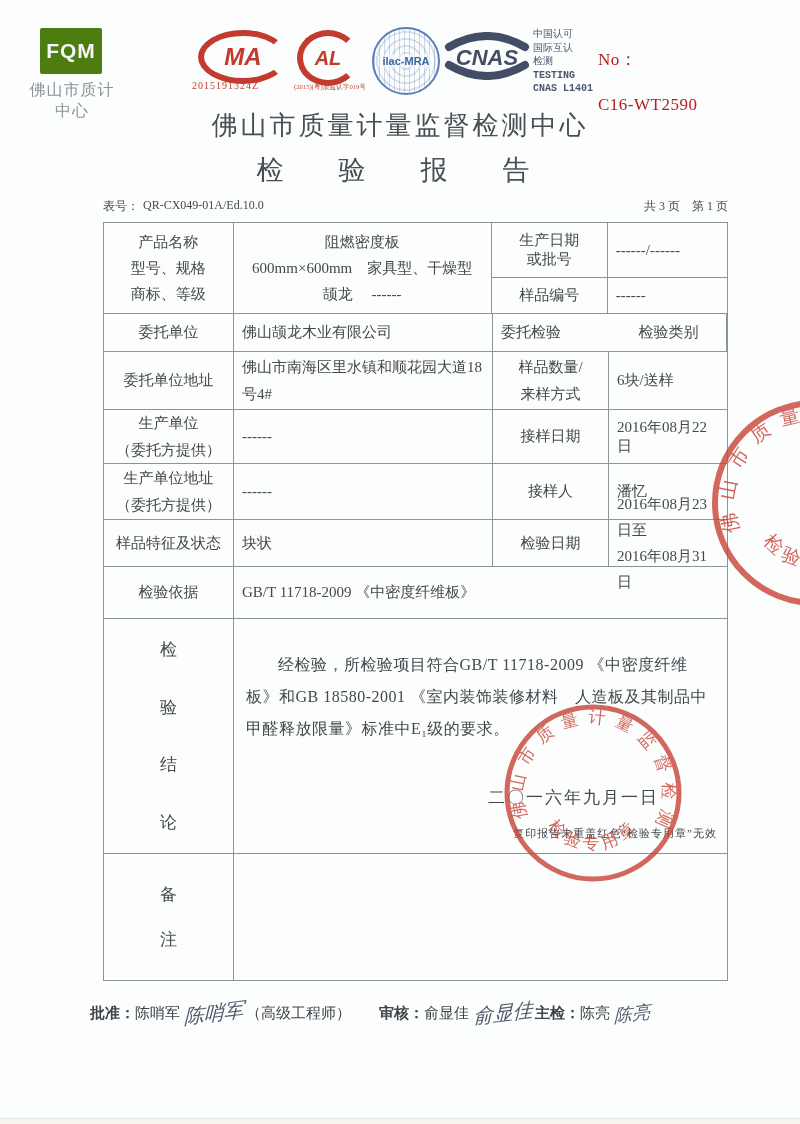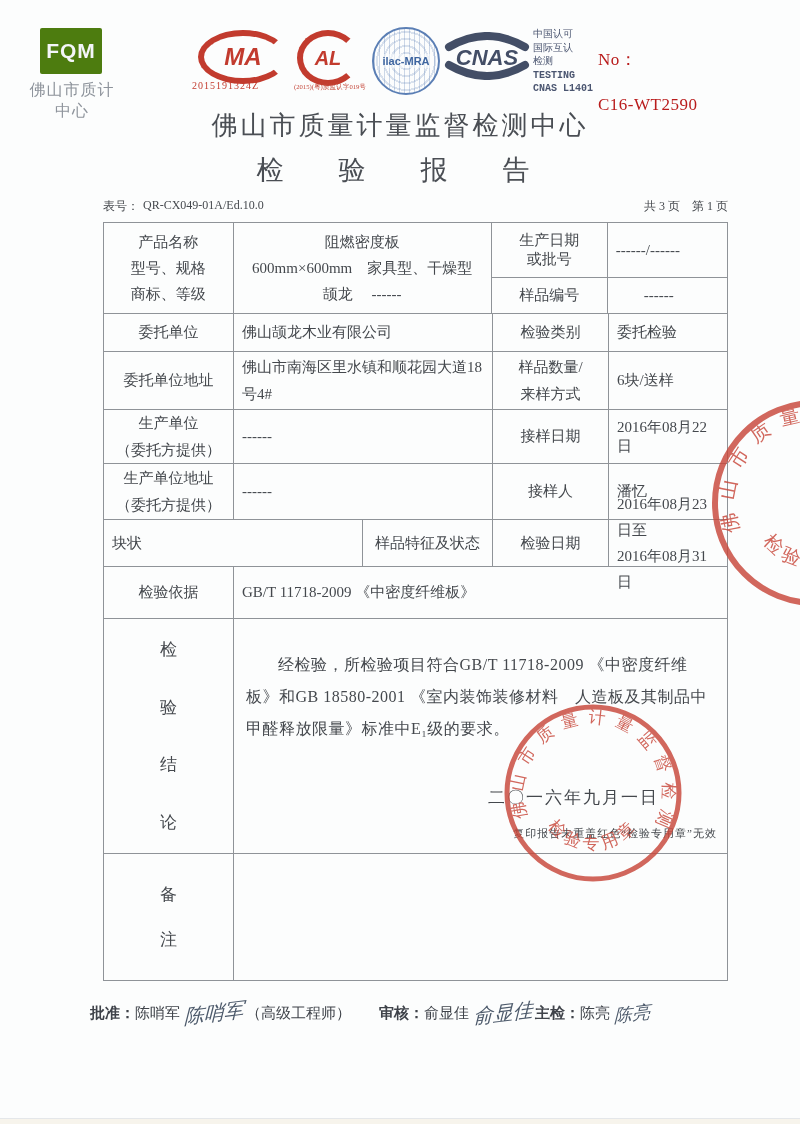--- a/index.html
+++ b/index.html
@@ -49,21 +49,21 @@
   .cell{border-right:1px solid #8f9398;box-sizing:border-box;display:flex;flex-direction:column;justify-content:center;padding:2px 8px;}
   .cell.endc{border-right:none;}
   .c1{width:130px;align-items:center;text-align:right;padding:2px 2px;}
   .c2{width:259px;}
   .c3{width:116px;align-items:center;text-align:center;padding:2px 2px;}
   .c4{flex:1;}
   .wide{flex:1;}
   .rgroup{width:236px;display:flex;flex-direction:column;}
   .subrow{display:flex;}
   .subrow.top{border-bottom:1px solid #8f9398;height:54px;}
-  .subrow.bot{flex:1;gap:28px;}
+  .subrow.bot{flex:1;}
   .center-lines{align-items:center;text-align:left;}
   .lh{line-height:1.75;}
   .vlabel{display:flex;flex-direction:column;justify-content:space-around;align-items:center;font-size:17px;}
   .vlabel span{display:block;}
   .concl-cell{position:relative;justify-content:flex-start;padding:0;}
   .concl-text{margin:30px 18px 0 12px;text-indent:2em;line-height:2.0;font-size:16px;letter-spacing:.5px;}
   .concl-date{position:absolute;right:68px;bottom:44px;font-size:17px;letter-spacing:2px;}
   .concl-note{position:absolute;right:10px;bottom:12px;font-size:11px;letter-spacing:1px;font-family:Liberation Serif, serif;}
   .remark-cell{align-items:center;justify-content:center;text-align:center;font-size:16px;letter-spacing:1px;}
   
@@ -151,22 +151,22 @@
         <div class="subrow bot">
           <div class="cell c3">样品编号</div>
           <div class="cell c4 endc">------</div>
         </div>
       </div>
     </div>
 
     <div class="row" style="height:38px">
       <div class="cell c1">委托单位</div>
       <div class="cell c2">佛山颉龙木业有限公司</div>
+      <div class="cell c4 endc">委托检验</div>
       <div class="cell c3">检验类别</div>
-      <div class="cell c4 endc">委托检验</div>
     </div>
 
     <div class="row" style="height:58px">
       <div class="cell c1">委托单位地址</div>
       <div class="cell c2 lh">佛山市南海区里水镇和顺花园大道18号4#</div>
       <div class="cell c3 lh">
         <div>样品数量/</div>
         <div>来样方式</div>
       </div>
       <div class="cell c4 endc">6块/送样</div>
@@ -186,22 +186,22 @@
       <div class="cell c1 lh">
         <div>生产单位地址</div>
         <div>（委托方提供）</div>
       </div>
       <div class="cell c2">------</div>
       <div class="cell c3">接样人</div>
       <div class="cell c4 endc">潘忆</div>
     </div>
 
     <div class="row" style="height:47px">
+      <div class="cell c1" style="padding:2px 0">样品特征及状态</div>
       <div class="cell c2">块状</div>
-      <div class="cell c1" style="padding:2px 0">样品特征及状态</div>
       <div class="cell c3">检验日期</div>
       <div class="cell c4 endc lh">
         <div>2016年08月23日至</div>
         <div>2016年08月31日</div>
       </div>
     </div>
 
     <div class="row" style="height:52px">
       <div class="cell c1">检验依据</div>
       <div class="cell wide endc lh">

